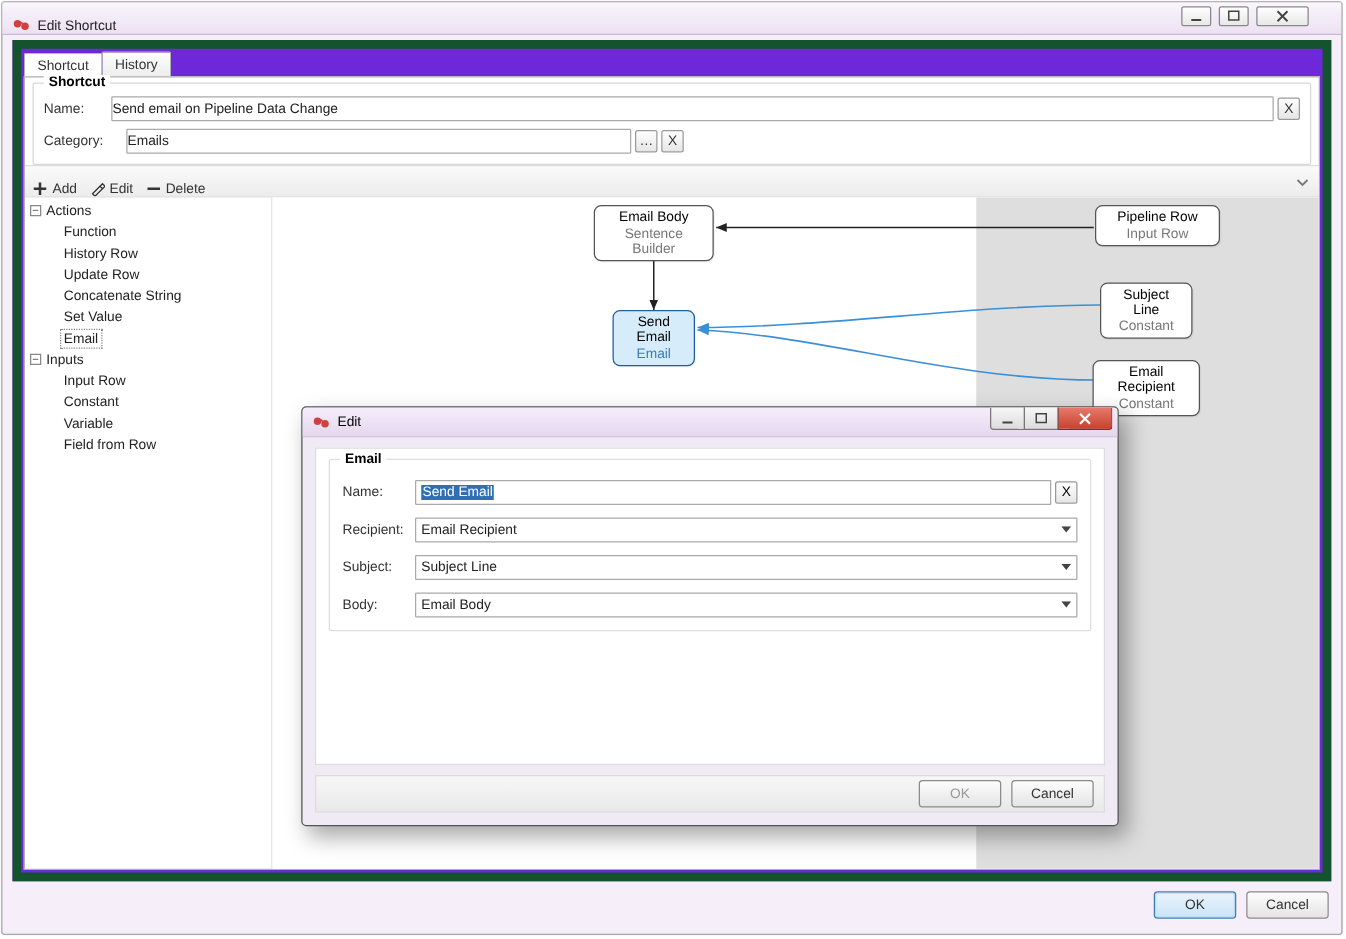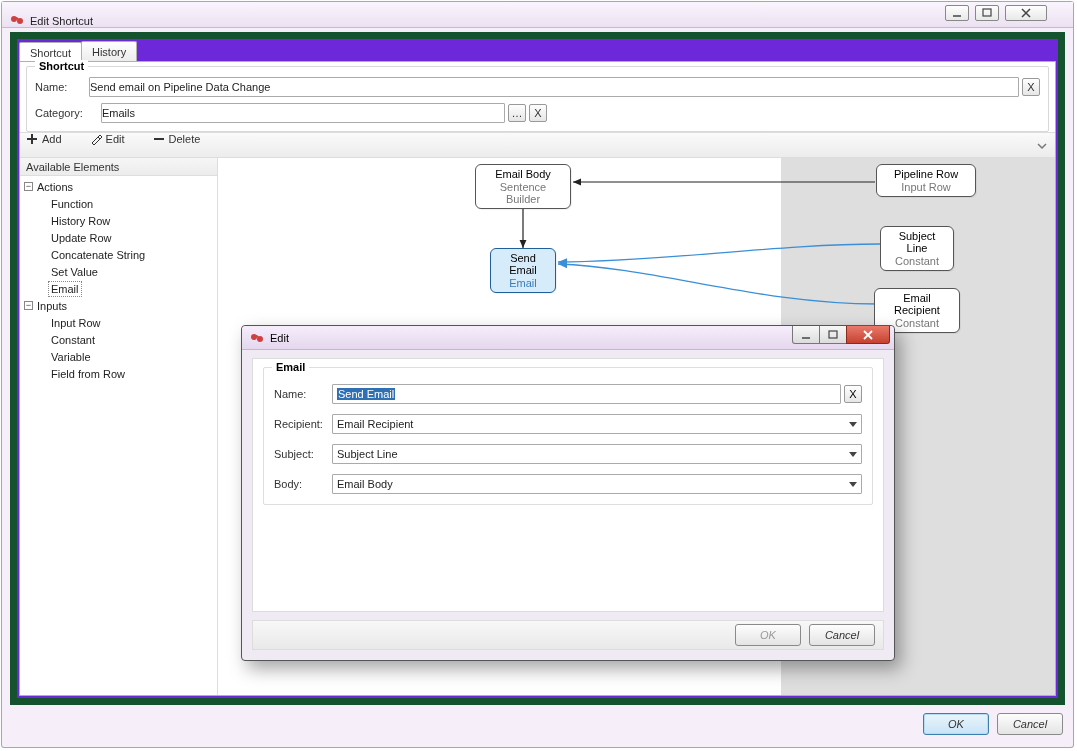--- a/index.html
+++ b/index.html
@@ -67,21 +67,21 @@
   .tiny-btn {
     width:18px; height:18px; border:1px solid #999; border-radius:2px;
     background:linear-gradient(#fefefe,#e6e6e6); margin-left:3px; display:flex; align-items:center; justify-content:center;
     color:#333;
   }
 
   
   .toolbar {
     position:absolute; left:0; top:70px; right:0; height:26px;
     background:linear-gradient(#fafafa,#ececec); border-top:1px solid #ddd; border-bottom:1px solid #ddd;
-    display:flex; align-items:flex-start; padding-left:6px; gap:28px;
+    display:flex; align-items:flex-end; padding-left:6px; gap:10px;
   }
   .tool-btn { display:flex; align-items:center; gap:4px; color:#333; }
   .tool-icon { width:12px; height:12px; display:flex; align-items:center; justify-content:center; }
   .toolbar-chevron {
     position:absolute; right:6px; top:6px; width:14px; height:14px; display:flex; align-items:center; justify-content:center;
   }
 
   
   .left-panel { position:absolute; left:0; top:96px; width:198px; bottom:0; border-right:1px solid #ddd; }
   .left-header {
@@ -156,21 +156,21 @@
   }
 
   .inner-footer {
     position:absolute; left:10px; right:10px; bottom:10px; height:30px;
     background:linear-gradient(#f7f7f7,#e9e9e9); border:1px solid #dcdcdc;
     display:flex; align-items:center; justify-content:flex-end; gap:8px; padding-right:8px;
   }
   .dlg-btn {
     width:66px; height:22px; border:1px solid #8a8a8a; border-radius:3px;
     background:linear-gradient(#fdfdfd,#e4e4e4); color:#333;
-    display:flex; align-items:center; justify-content:center;font-style:italic;
+    display:flex; align-items:center; justify-content:center;
   }
   .dlg-btn.disabled { color:#999; }
 
   
   .outer-footer {
     position:absolute; left:8px; right:8px; bottom:8px; height:30px;
     display:flex; align-items:center; justify-content:flex-end; gap:8px; padding-right:2px;
   }
   .dlg-btn.primary {
     border:1px solid #3c7fb1; background:linear-gradient(#eaf4fb,#c9e4f7);
@@ -268,21 +268,20 @@
           <span>Delete</span>
         </div>
         <div class="toolbar-chevron">
           <svg width="10" height="10">
               <path d="M1 3 L5 7 L9 3" fill="none" stroke="#777" stroke-width="1.5"></path>
             </svg>
         </div>
       </div>
 
       <div class="left-panel">
-        <div class="left-header">Available Elements</div>
         <div class="tree">
           <div class="tree-node">
             <span class="expander">−</span>
             <span>Actions</span>
           </div>
           <div class="tree-node">
               <span class="tree-indent"></span>
               <span class="tree-item">Function</span>
             </div>
           <div class="tree-node">

